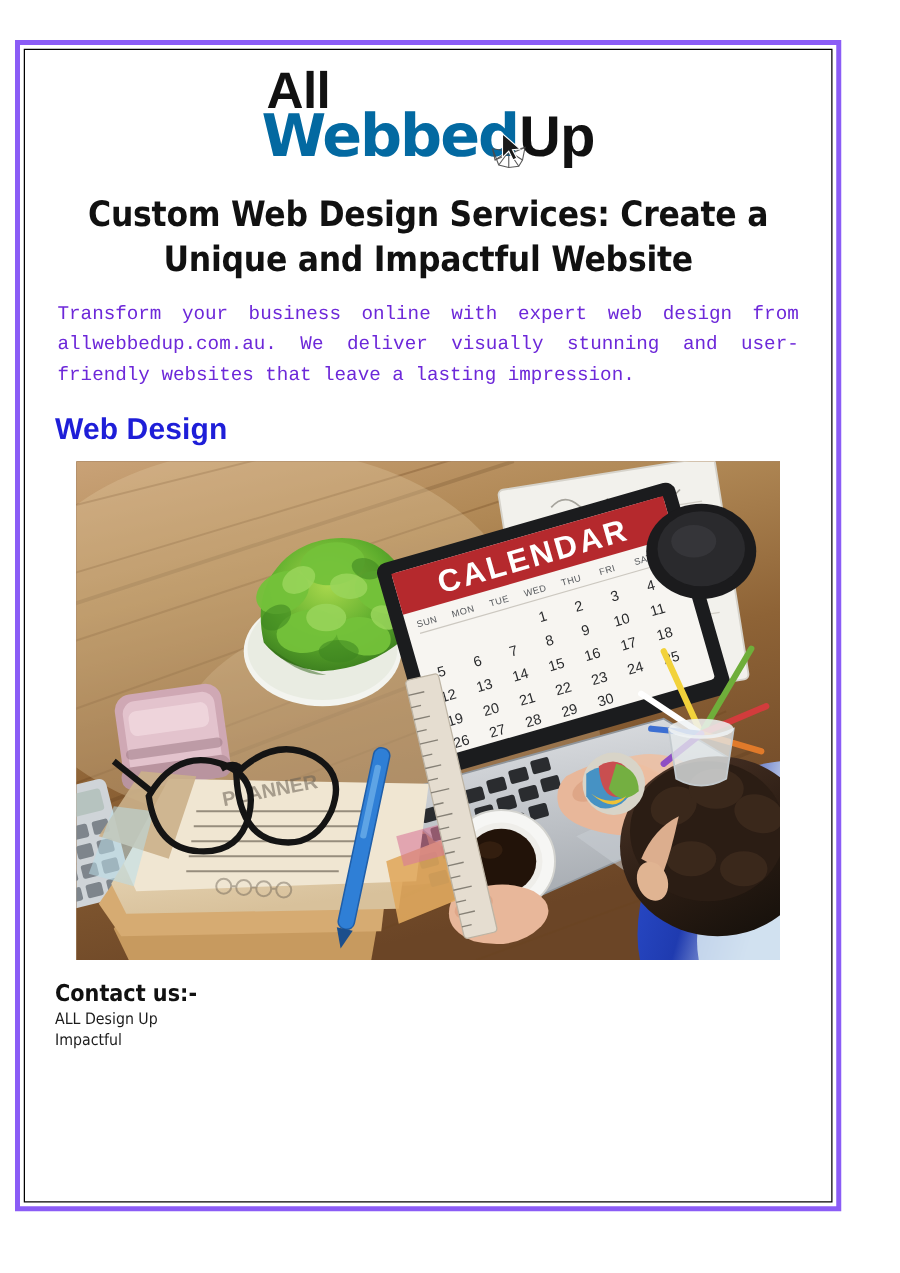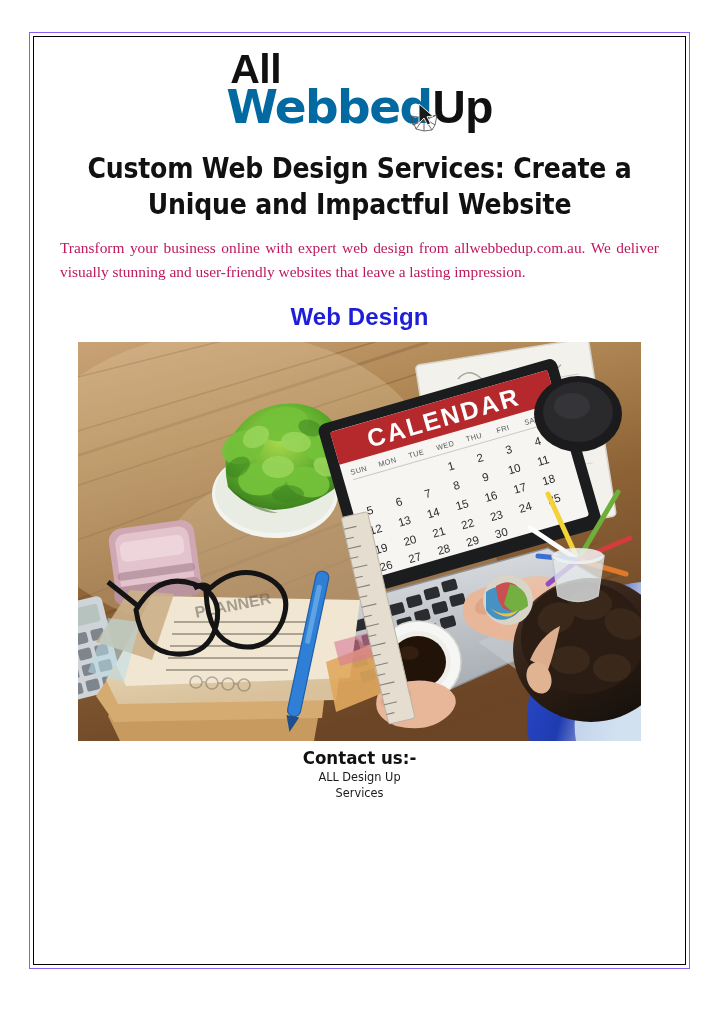--- a/index.html
+++ b/index.html
@@ -10,26 +10,26 @@
   body {
     width: 720px;
     height: 1018px;
     font-family: "Liberation Sans", sans-serif;
     overflow: hidden;
   }
 
   
   .page {
     position: absolute;
-    left: 29px;
+    left: 12px;
     top: 32px;
     width: 661px;
     height: 937px;
     box-sizing: border-box;
-    border: 1px solid #8b5cf6;
+    border: 4px solid #8b5cf6;
     background: #ffffff;
   }
   .page-inner {
     position: absolute;
     left: 3px;
     top: 3px;
     right: 3px;
     bottom: 3px;
     border: 1px solid #000000;
     background: #ffffff;
@@ -102,58 +102,56 @@
     font-size: 28px;
     line-height: 1.27;
     color: #111111;
     text-align: center;
     margin: 4px 2px 14px 2px;
     letter-spacing: -0.2px;
   }
 
   
   .intro {
-    font-family: Liberation Serif, serif;
+    font-family: Liberation Mono, monospace;
     font-size: 15.4px;
     line-height: 1.58;
-    color: #be185d;
+    color: #6d28d9;
     text-align: justify;
     text-justify: inter-word;
     margin: 0 2px 18px 2px;
   }
 
   
   .subtitle {
     font-family: "Liberation Sans", sans-serif;
     font-weight: bold;
     font-size: 24px;
     color: #1e1ed8;
-    text-align: center;
     margin: 0 0 11px 0;
     letter-spacing: 0.1px;
   }
 
   
   .photo-wrap {
     width: 100%;
     text-align: center;
   }
   .photo {
     display: inline-block;
     width: 563px;
     height: 399px;
     position: relative;
     overflow: hidden;
     background: #8a5f34;
   }
 
   
   .contact {
-    text-align: center;
-    margin-top: 1px;
+    margin-top: 11px;
   }
   .contact-heading {
     font-family: "DejaVu Sans Condensed", "Liberation Sans Narrow", "Liberation Sans", sans-serif;
     font-weight: bold;
     font-size: 18.5px;
     color: #111111;
     line-height: 1.25;
   }
   .contact-line {
     font-family: "DejaVu Sans Condensed", "Liberation Sans Narrow", "Liberation Sans", sans-serif;
@@ -580,18 +578,18 @@
             </g>
 
             <rect x="0" y="0" width="563" height="399" fill="none"></rect>
           </svg>
         </div>
       </div>
 
       <div class="contact">
         <div class="contact-heading">Contact us:-</div>
         <div class="contact-line">ALL Design Up</div>
-        <div class="contact-line">Services</div>
+        <div class="contact-line">Impactful</div>
       </div>
 
     </div>
   </div>
 </div>
 
 </body></html>

